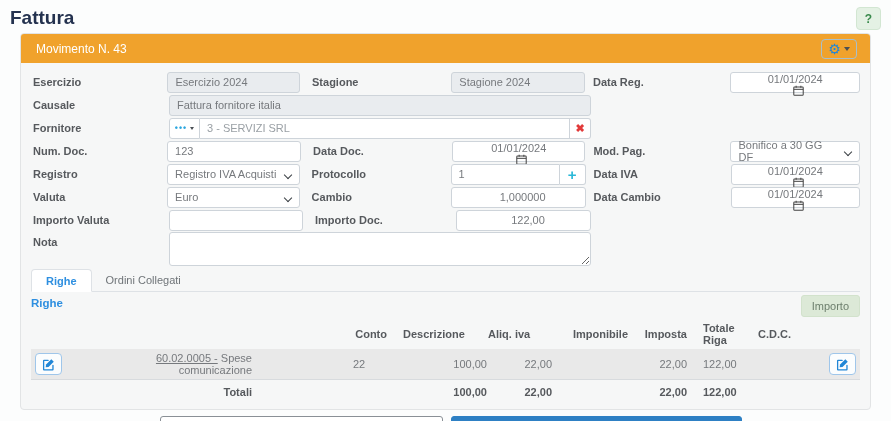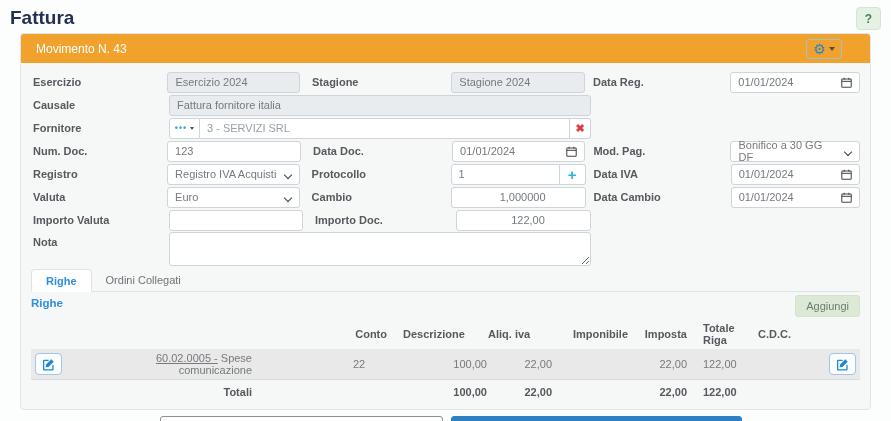--- a/index.html
+++ b/index.html
@@ -12,21 +12,21 @@
   }
   
   .topbar { display:flex; justify-content:space-between; align-items:flex-start; padding:7px 10px 3px 10px; }
   .page-title { margin:0; font-size:19px; font-weight:bold; color:#24324f; }
   .help-btn { width:25px; height:23px; background:#e4f1e4; border:1px solid #d2e6d2; border-radius:4px;
     color:#3a8a4d; font-weight:bold; font-size:12px; display:flex; align-items:center; justify-content:center; cursor:pointer; }
 
   
   .card { margin:0 20px; border:1px solid #e2e4e5; border-radius:4px; background:#f6f7f7; }
   .card-header { background:#f0a22c; border-radius:3px 3px 0 0; height:29px;
-    display:flex; align-items:center; justify-content:space-between; padding:0 28px 0 15px; }
+    display:flex; align-items:center; justify-content:space-between; padding:0 13px 0 15px; }
   .card-header-title { color:#ffffff; font-size:12px; }
   .gear-btn { width:36px; height:20px; border:1px solid #a8bfca; border-radius:4px; background:transparent;
     display:flex; align-items:center; justify-content:center; gap:3px; cursor:pointer; padding:0; }
   .gear-glyph { color:#1f86d8; font-size:14px; line-height:1; }
   .caret-down { width:0; height:0; border-left:3px solid transparent; border-right:3px solid transparent; border-top:4px solid #4a4f54; display:inline-block; }
   .caret-down.sm { border-left-width:2.5px; border-right-width:2.5px; border-top-width:3.5px; }
 
   .card-body { padding:8px 10px 6px 10px; }
 
   
@@ -40,21 +40,21 @@
   input.ctl { outline:none; }
   .w1 { width:134px; } .w2 { width:135px; } .w3 { width:131px; }
   .wide { width:422px; }
   .disabled { background:#e9ecef; }
   .right { text-align:center; justify-content:flex-end;padding-left:16px; }
 
   .select-box { position:relative; padding-right:20px; cursor:pointer; }
   .select-box::after { content:""; position:absolute; right:8px; top:7px; width:5px; height:5px;
     border-right:1.5px solid #3a3f44; border-bottom:1.5px solid #3a3f44; transform:rotate(45deg); }
 
-  .date-box { justify-content:space-between; cursor:text; }
+  .date-box { justify-content:space-between; cursor:text;flex-direction:column; }
   .cal-icon { flex:0 0 auto; margin-left:6px; }
 
   .forn-group { display:flex; width:422px; }
   .picker-btn { width:31px; height:21px; border:1px solid #ced4da; border-radius:3px 0 0 3px; background:#fff;
     display:flex; align-items:center; justify-content:center; gap:3px; cursor:pointer; padding:0; }
   .picker-dots { color:#2ba6df; font-size:9px; letter-spacing:1px; font-weight:bold; line-height:1; }
   .forn-input { flex:1; border-radius:0; border-left:none; color:#9aa0a5; }
   .clear-btn { width:21px; height:21px; border:1px solid #ced4da; border-left:none; border-radius:0 3px 3px 0;
     background:#fff; color:#e23a3a; font-size:11px; font-weight:bold; display:flex; align-items:center; justify-content:center; cursor:pointer; padding:0; }
 
@@ -243,21 +243,21 @@
       <textarea class="nota" style=""></textarea>
     </div>
 
     <div class="tabs">
       <div class="tab active">Righe</div>
       <div class="tab inactive">Ordini Collegati</div>
     </div>
 
     <div class="righe-bar">
       <a class="righe-link">Righe</a>
-      <button class="add-row-btn">Aggiungi</button>
+      <button class="add-row-btn">Importo</button>
     </div>
 
     <div class="table">
       <div class="trow thead">
         <div class="cell c-edit"></div>
         <div class="cell c-conto">Conto</div>
         <div class="cell c-desc">Descrizione</div>
         <div class="cell c-aliq">Aliq. iva</div>
         <div class="cell c-impon">Imponibile</div>
         <div class="cell c-impos">Imposta</div>

